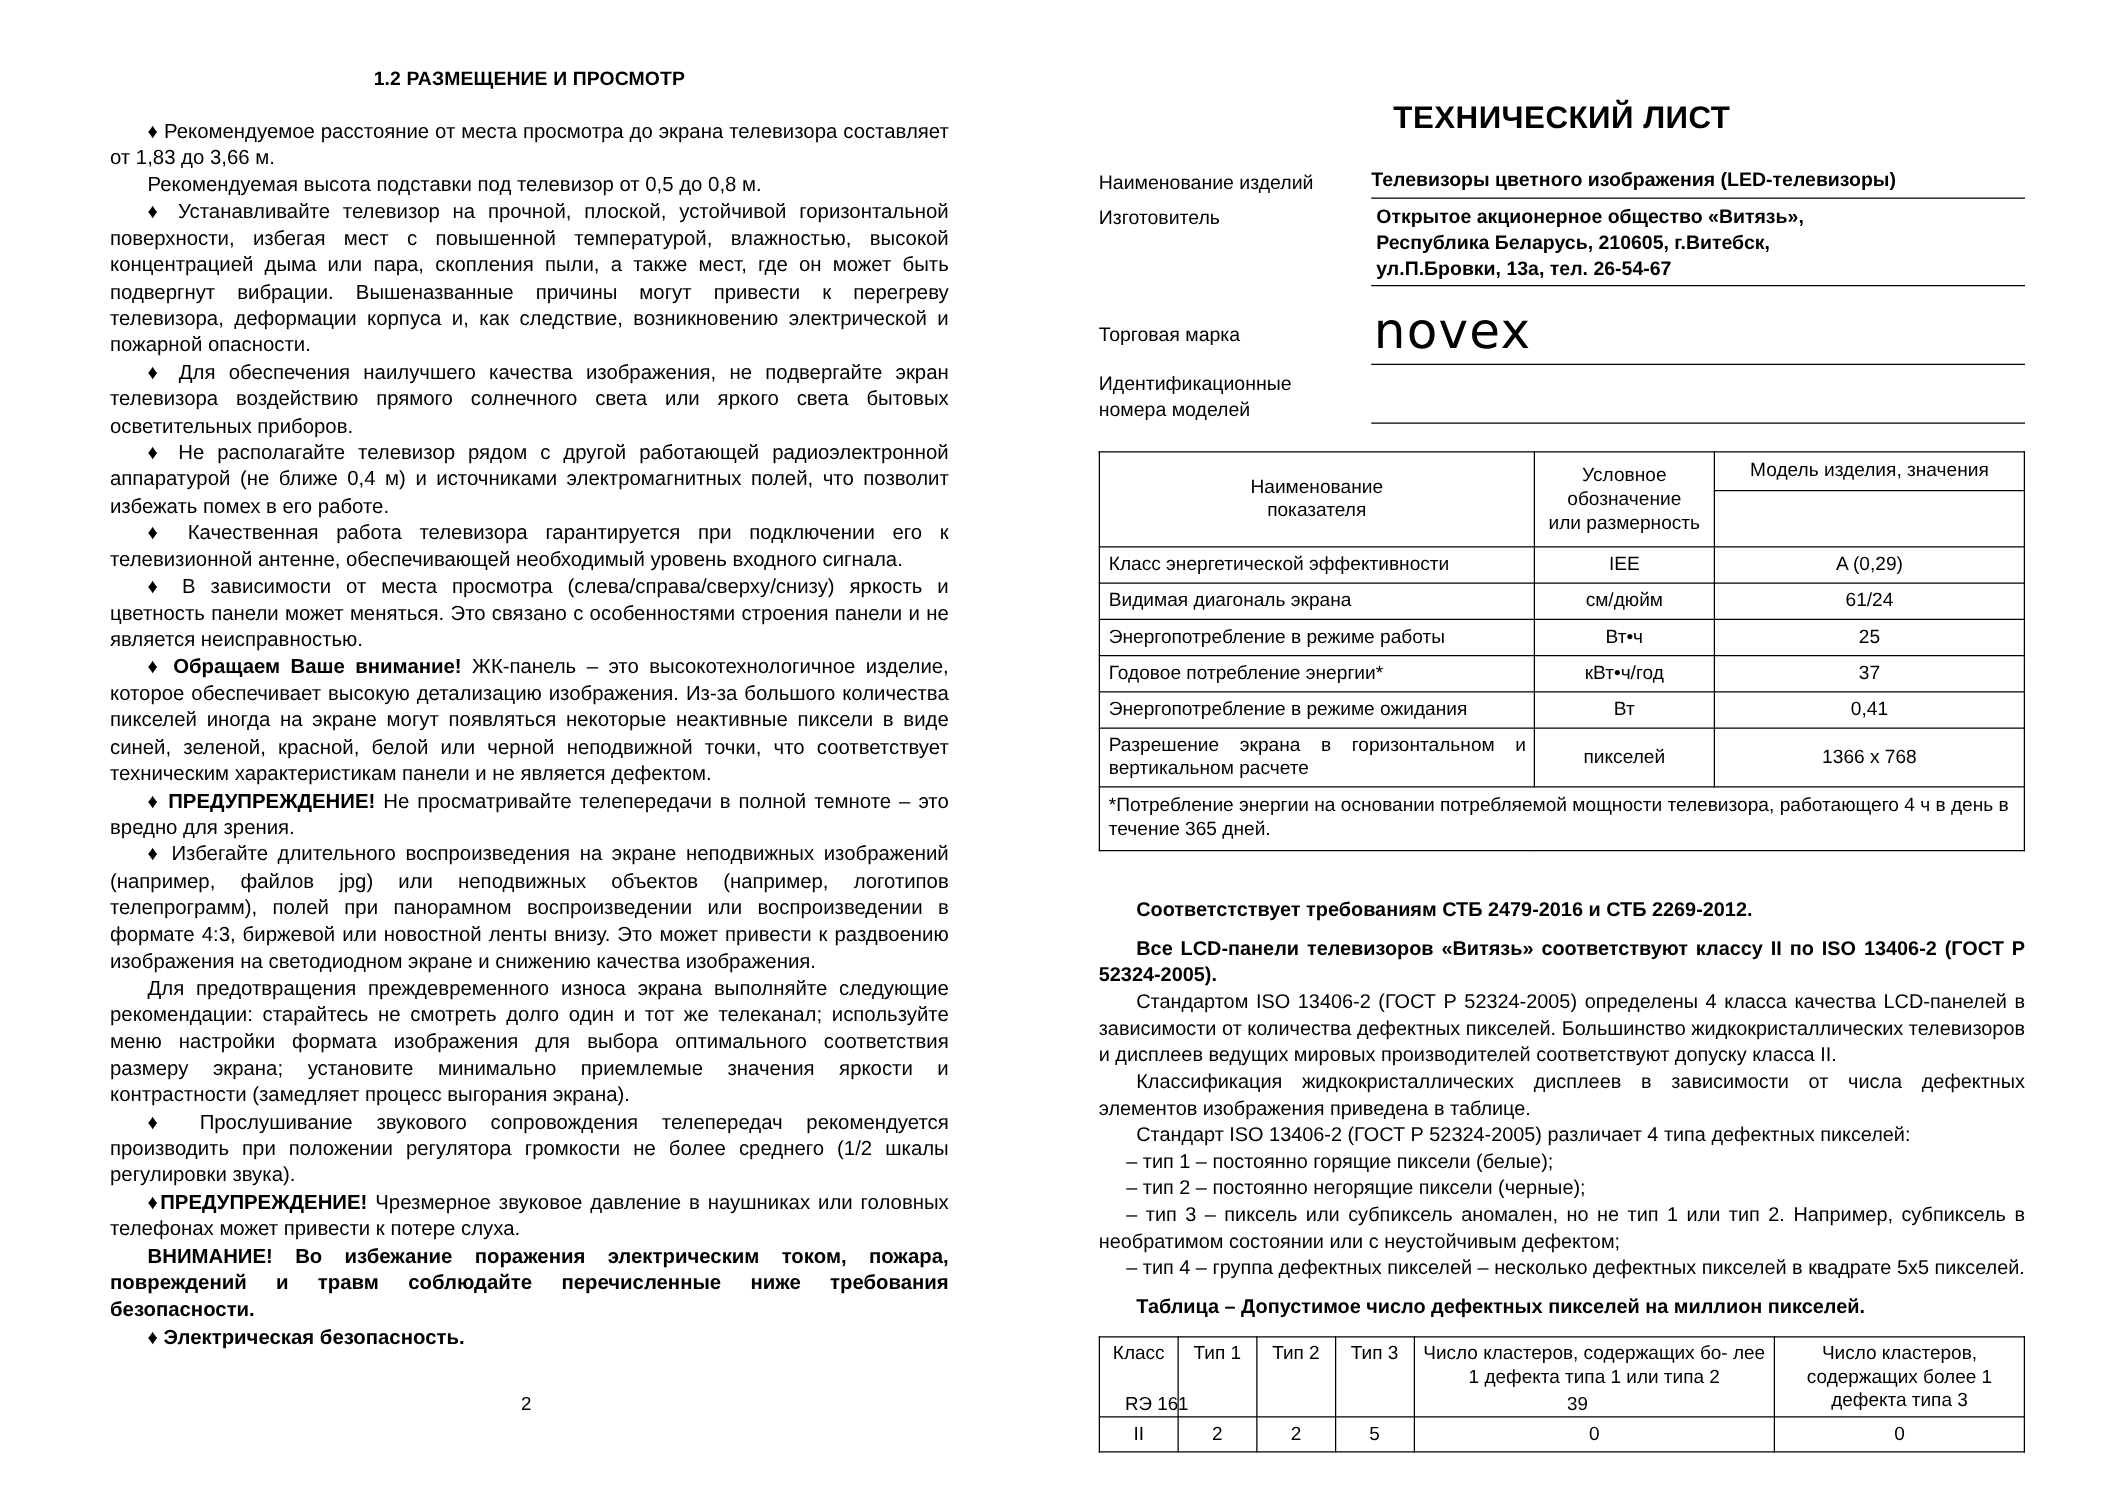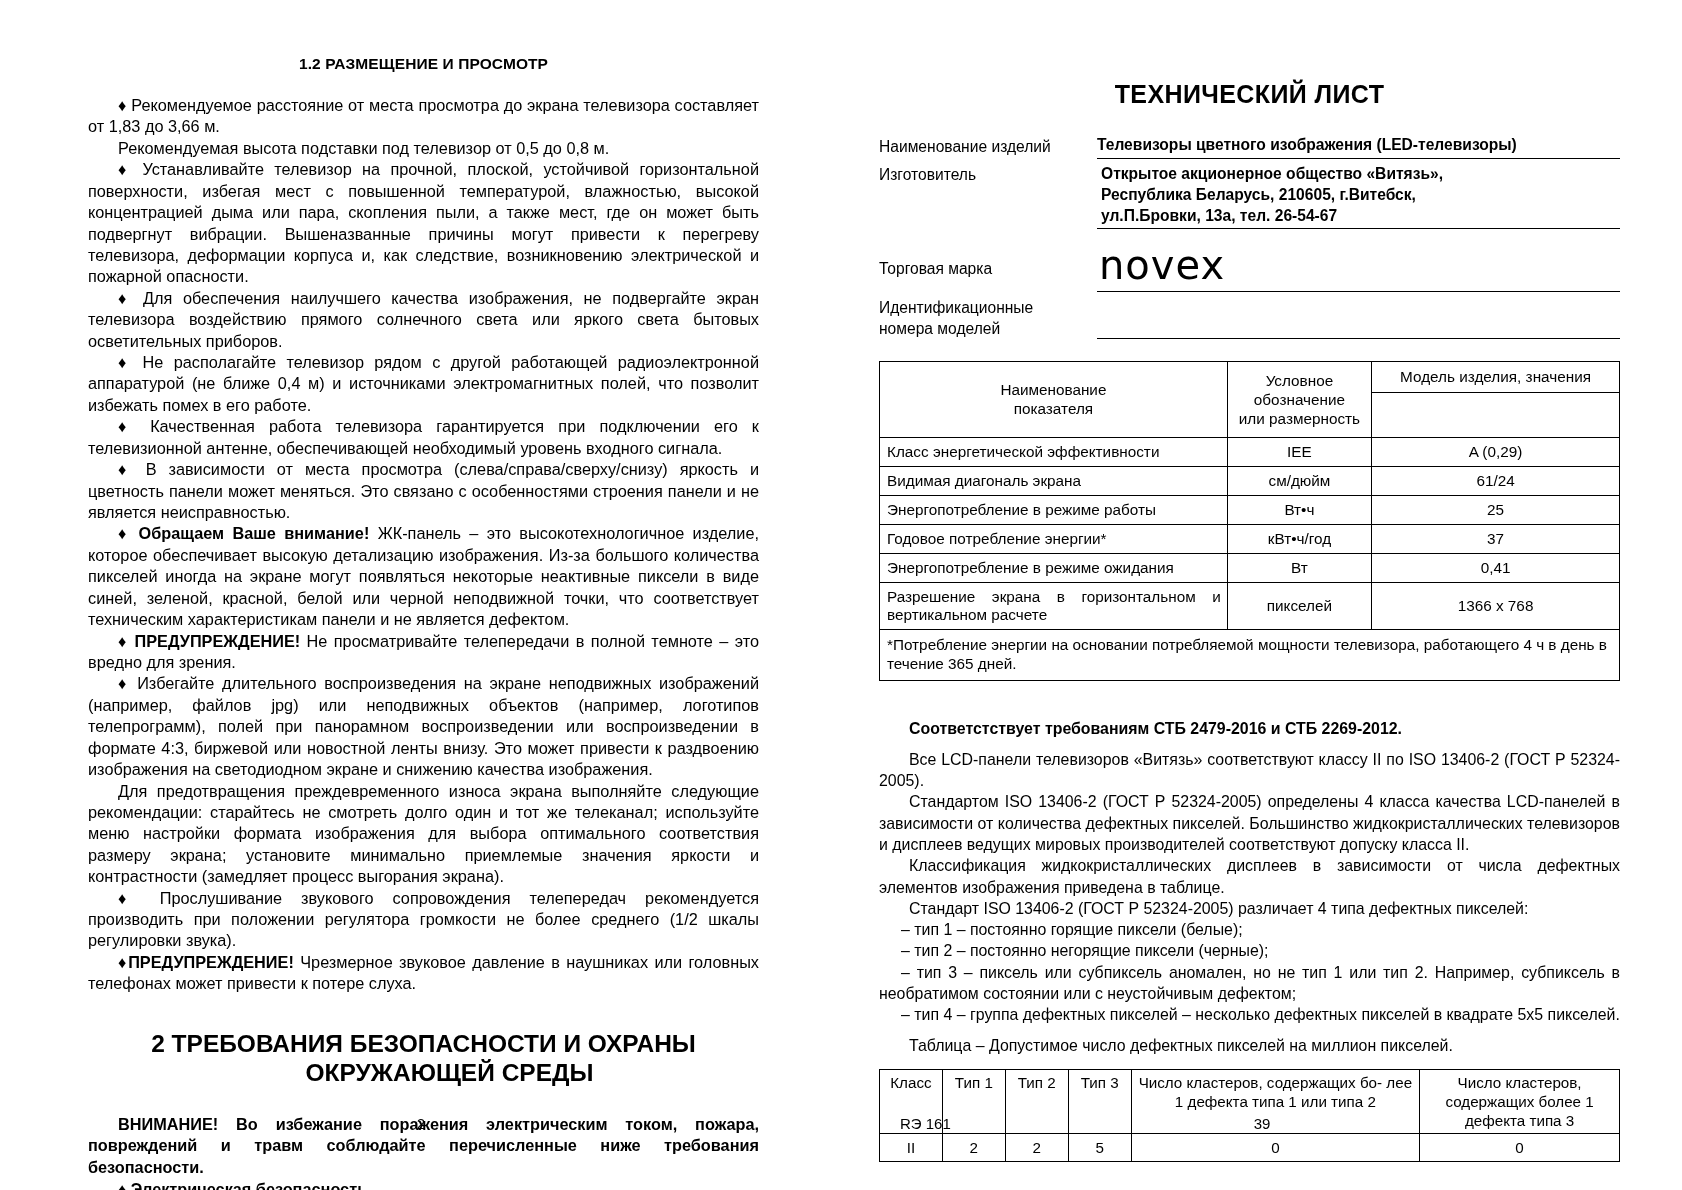--- a/index.html
+++ b/index.html
@@ -154,21 +154,21 @@
   .after-table { margin-top: 14px; }
   p.rbody {
     font-size: 15.9px;
     line-height: 1.34;
     margin: 0;
     text-align: justify;
   }
   p.rbody.indent { text-indent: 30px; }
   p.rbody.dash { text-indent: 22px; }
   p.rbody.bold { font-weight: bold; margin-top: 37px; }
-  p.gap { margin-top: 9px; }
+  p.gap { margin-top: 9px; font-weight: bold; }
 
   table.pix { margin-top: 13px; }
   table.pix th, table.pix td {
     border: 1.4px solid #000;
     font-size: 15.2px;
     font-weight: normal;
     text-align: center;
     vertical-align: top;
     padding: 3px 4px;
     line-height: 1.25;
@@ -211,24 +211,20 @@
     <p class="body indent">♦&nbsp;<span class="b">Обращаем Ваше внимание!</span><span> ЖК-панель – это высокотехнологичное изделие, которое обеспечивает высокую детализацию изображения. Из-за большого количества пикселей иногда на экране могут появляться некоторые неактивные пиксели в виде синей, зеленой, красной, белой или черной неподвижной точки, что соответствует техническим характеристикам панели и не является дефектом.</span></p>
 
     <p class="body indent">♦&nbsp;<span class="b">ПРЕДУПРЕЖДЕНИЕ!</span><span> Не просматривайте телепередачи в полной темноте – это вредно для зрения.</span></p>
 
     <p class="body bullet indent">Избегайте длительного воспроизведения на экране неподвижных изображений (например, файлов jpg) или неподвижных объектов (например, логотипов телепрограмм), полей при панорамном воспроизведении или воспроизведении в формате 4:3, биржевой или новостной ленты внизу. Это может привести к раздвоению изображения на светодиодном экране и снижению качества изображения.</p>
     <p class="body indent">Для предотвращения преждевременного износа экрана выполняйте следующие рекомендации: старайтесь не смотреть долго один и тот же телеканал; используйте меню настройки формата изображения для выбора оптимального соответствия размеру экрана; установите минимально приемлемые значения яркости и контрастности (замедляет процесс выгорания экрана).</p>
     <p class="body bullet indent">Прослушивание звукового сопровождения телепередач рекомендуется производить при положении регулятора громкости не более среднего (1/2 шкалы регулировки звука).</p>
 
     <p class="body indent">♦<span class="b">ПРЕДУПРЕЖДЕНИЕ!</span><span> Чрезмерное звуковое давление в наушниках или головных телефонах может привести к потере слуха.</span></p>
 
-    <h2 class="chapter-title">
-      <span>2 ТРЕБОВАНИЯ БЕЗОПАСНОСТИ И ОХРАНЫ</span>
-      <span class="l2">ОКРУЖАЮЩЕЙ СРЕДЫ</span>
-    </h2>
 
     <p class="bold-body indent">ВНИМАНИЕ! Во избежание поражения электрическим током, пожара, повреждений и травм соблюдайте перечисленные ниже требования безопасности.</p>
     <p class="bold-body indent">♦&nbsp;<span>Электрическая безопасность.</span></p>
 
   </div>
 
   <div class="col col-right">
 
     <h1 class="sheet-title">ТЕХНИЧЕСКИЙ ЛИСТ</h1>
 

